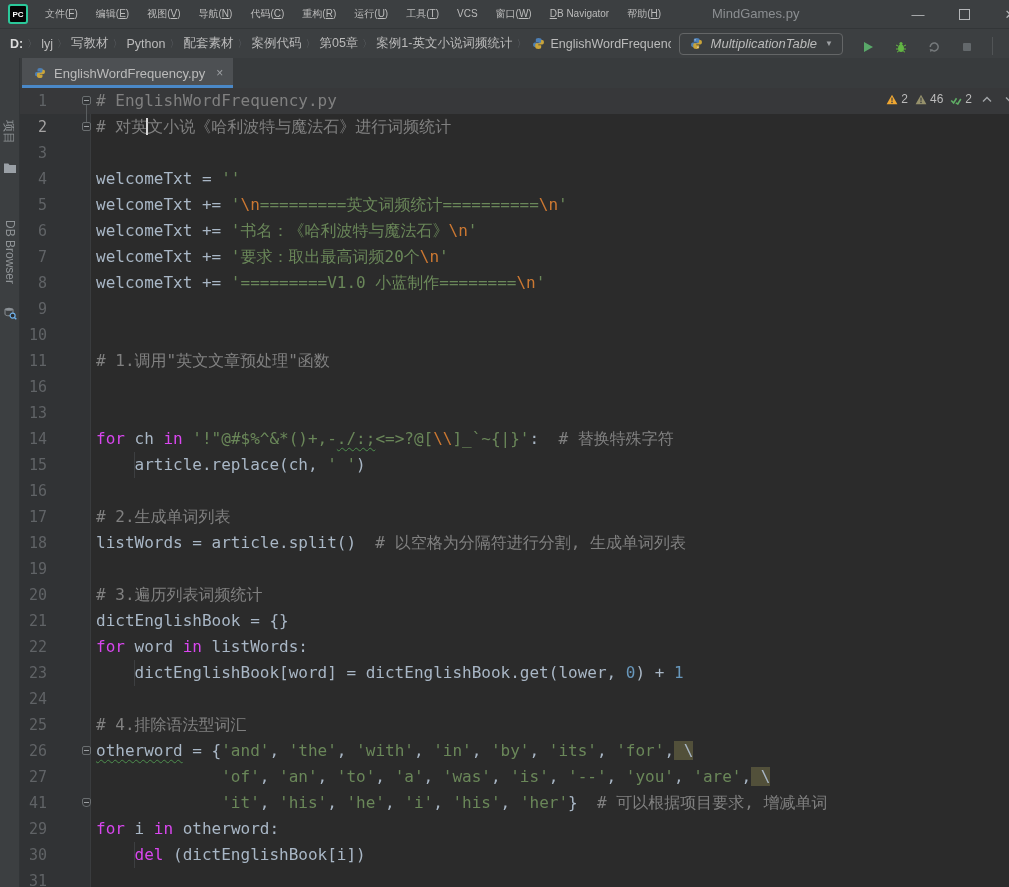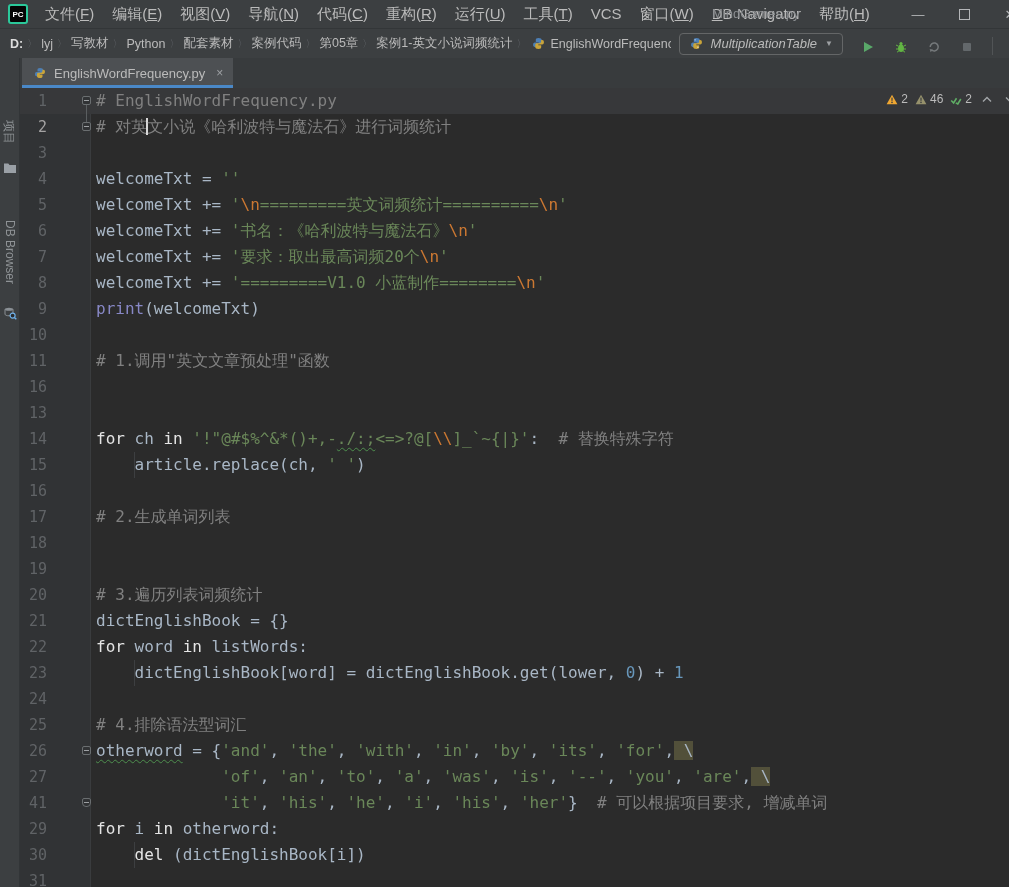--- a/index.html
+++ b/index.html
@@ -3,21 +3,21 @@
 <meta charset="utf-8">
 <style>
   html,body{margin:0;padding:0;background:#1e1e1e;}
   .win{position:relative;width:1009px;height:887px;overflow:hidden;background:#2b2b2b;
        font-family:"Liberation Sans","DejaVu Sans",sans-serif;padding-left:25px;-webkit-font-smoothing:antialiased;}
   
   .titlebar{position:absolute;left:0;top:0;right:0;height:28px;background:#3c3f41;display:flex;align-items:center;}
   .logo{margin-left:8px;width:16px;height:16px;background:#050505;border:2px solid #2bc89a;border-radius:3px;
         color:#fff;font-size:8px;font-weight:bold;display:flex;align-items:center;justify-content:center;flex:0 0 auto;}
   .menus{display:flex;margin-left:8px;}
-  .menu{padding:0 9px;font-size:15px;color:#bbbbbb;line-height:28px;white-space:nowrap;}
+  .menu{padding:0 9px;font-size:10px;color:#bbbbbb;line-height:28px;white-space:nowrap;}
   .menu .mn{text-decoration:underline;}
   .win-title{position:absolute;left:712px;top:0;line-height:28px;font-size:13px;color:#8b8e91;}
   .win-controls{position:absolute;right:0;top:0;height:28px;display:flex;align-items:center;padding-right:16px;gap:30px;}
   .wc{width:16px;height:28px;display:flex;align-items:center;justify-content:center;color:#b4b6b8;font-size:13px;}
   .wc-max-box{width:9px;height:9px;border:1px solid #b4b6b8;display:inline-block;}
   
   .navbar{position:absolute;left:0;top:28px;right:0;height:30px;background:#3c3f41;border-top:1px solid #333638;
           display:flex;align-items:center;padding-left:10px;box-sizing:border-box;}
   .crumbs{display:flex;align-items:center;overflow:hidden;white-space:nowrap;flex:1 1 auto;}
   .crumb{font-size:12.5px;color:#bbbbbb;display:flex;align-items:center;gap:4px;}
@@ -47,21 +47,21 @@
   .row.hl{background:#37383a;}
   .lnum{position:absolute;left:0;top:0;width:27px;text-align:right;color:#606366;
         font:15px "DejaVu Sans Mono","Liberation Mono",monospace;line-height:26px;}
   .row.cur .lnum{color:#a4a3a3;}
   .fold{position:absolute;left:62px;top:8px;width:9px;height:9px;border:1px solid #6a6e70;border-radius:2px;background:#313335;box-sizing:border-box;}
   .fold::after{content:"";position:absolute;left:1px;right:1px;top:3px;height:1px;background:#9da0a3;}
   .fold.end{border-radius:2px 2px 4px 4px;}
   .fold-link{position:absolute;left:66px;top:17px;width:1px;height:17px;background:#5a5e60;}
   .code{position:absolute;left:76px;top:0;white-space:pre;line-height:26px;
         font-family:"DejaVu Sans Mono","Liberation Mono",monospace;font-size:16px;color:#A9B7C6;}
-  .sp{color:#A9B7C6}.sk{color:#e5e5e5}.ss{color:#6A8759}.se{color:#CC7832}
+  .sp{color:#A9B7C6}.sk{color:#d946ef}.ss{color:#6A8759}.se{color:#CC7832}
   .sn{color:#6897BB}.sb{color:#8888C6}.sc{color:#808080}
   .styp{text-decoration:underline wavy #4e8f4e 1px;text-underline-offset:3px;}
   .shl{background:#52503a;color:#a9b7c6;}
   .caret{display:inline-block;width:2px;height:17px;background:#d8d8d8;vertical-align:-3px;margin:0 -1px;}
   .iguide{position:absolute;width:1px;height:26px;background:#3d3f41;left:114px;}
   
   .inspect{position:absolute;top:3px;right:16px;display:flex;align-items:center;gap:7px;
            font-size:12px;color:#bbbbbb;z-index:5;}
   .insp-item{display:flex;align-items:center;gap:3px;}
   
@@ -238,21 +238,20 @@
         <div class="row">
           <span class="lnum">7</span>
           <span class="code"><span class="sp">welcomeTxt += </span><span class="ss">'要求：取出最高词频20个</span><span class="se">\n</span><span class="ss">'</span></span>
         </div>
         <div class="row">
           <span class="lnum">8</span>
           <span class="code"><span class="sp">welcomeTxt += </span><span class="ss">'=========V1.0 小蓝制作========</span><span class="se">\n</span><span class="ss">'</span></span>
         </div>
         <div class="row">
           <span class="lnum">9</span>
-          <span class="code"><span class="sb">print</span><span class="sp">(welcomeTxt)</span></span>
         </div>
         <div class="row">
           <span class="lnum">10</span>
           <span class="code"></span>
         </div>
         <div class="row">
           <span class="lnum">11</span>
           <span class="code"><span class="sc"># 1.调用"英文文章预处理"函数</span></span>
         </div>
         <div class="row">
@@ -273,20 +272,21 @@
         <div class="row">
           <span class="lnum">16</span>
           <span class="code"></span>
         </div>
         <div class="row">
           <span class="lnum">17</span>
           <span class="code"><span class="sc"># 2.生成单词列表</span></span>
         </div>
         <div class="row">
           <span class="lnum">18</span>
+          <span class="code"><span class="sp">listWords = article.split()  </span><span class="sc"># 以空格为分隔符进行分割, 生成单词列表</span></span>
         </div>
         <div class="row">
           <span class="lnum">19</span>
           <span class="code"></span>
         </div>
         <div class="row">
           <span class="lnum">20</span>
           <span class="code"><span class="sc"># 3.遍历列表词频统计</span></span>
         </div>
         <div class="row">

